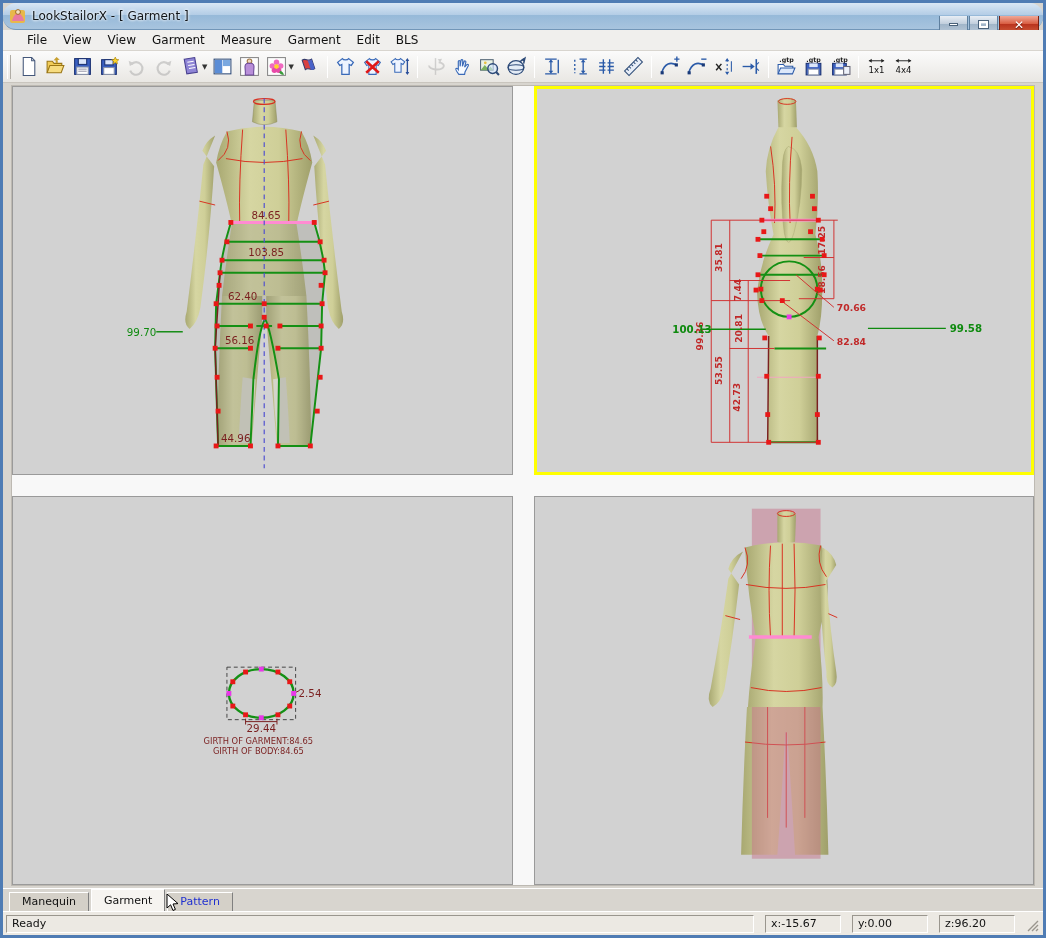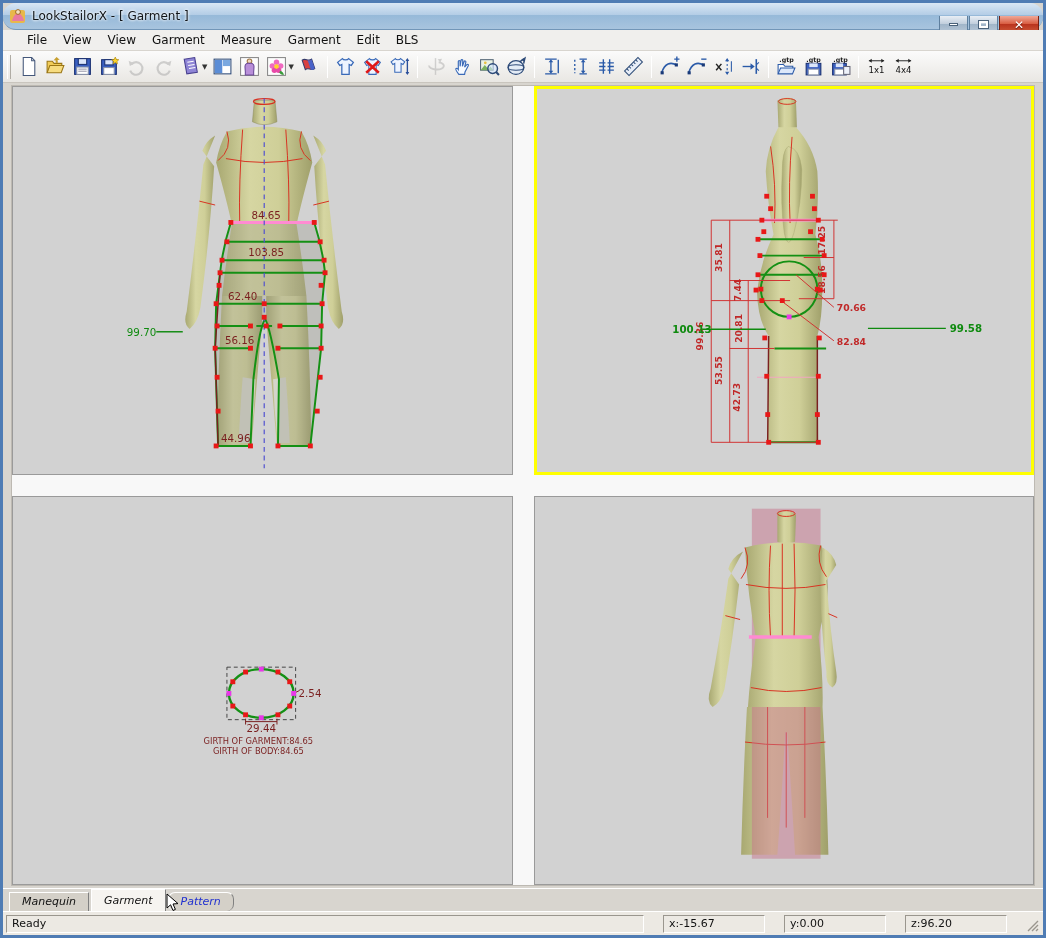--- a/index.html
+++ b/index.html
@@ -37,31 +37,31 @@
   .workspace{flex:1;background:#d8d5cf;padding:2px 8px;min-height:0;}
   .vpgrid{width:100%;height:100%;display:grid;grid-template-columns:1fr 1fr;grid-template-rows:1fr 1fr;
     gap:21px;background:#f8f8f8;border:1px solid #bdb9b2;}
   .vp{position:relative;background:#d2d2d2;border:1px solid #9a9a9a;overflow:hidden;}
   .vp.active{border:3px solid #ffff00;font-weight:bold;}
   .vp svg.scene{position:absolute;inset:0;width:100%;height:100%;}
   
   .tabbar{height:23px;flex:0 0 23px;background:#d8d5cf;display:flex;align-items:flex-end;
     padding-left:6px;position:relative;border-top:1px solid #fff;}
   .tab{font-size:11px;color:#111;background:#d4d0c8;border:1px solid #808080;border-bottom:none;
-    border-top-color:#fff;border-left-color:#fff;padding:2px 12px 3px 12px;margin-right:2px;height:19px;font-style:italic;}
+    border-top-color:#fff;border-left-color:#fff;padding:2px 12px 3px 12px;margin-right:2px;height:19px;}
   .tab.active{background:#f6f4f0;height:22px;padding-top:4px;position:relative;z-index:2;}
-  .tab.link{color:#2030d0;border-radius:7px;}
+  .tab.link{color:#2030d0;}
   .cursor{position:absolute;left:163px;top:4px;width:13px;height:20px;z-index:5;}
   
   .statusbar{height:24px;flex:0 0 24px;background:#ece9e3;display:flex;align-items:center;
-    gap:19px;padding:2px 3px;border-top:1px solid #fff;}
+    gap:11px;padding:2px 3px;border-top:1px solid #fff;}
   .cell{height:18px;border:1px solid;border-color:#9a968e #fff #fff #9a968e;
     font-size:11px;color:#111;display:flex;align-items:center;padding:0 5px;background:#ece9e3;}
   .cell.ready{flex:1;}
-  .cell.coord{width:102px;}
+  .cell.coord{width:76px;}
   .grip{width:14px;height:14px;align-self:flex-end;}
   
   text{font-family:"DejaVu Sans","Liberation Sans",sans-serif;}
   .mlabel{fill:#7a1f1f;font-size:10.5px;}
   .glabel{fill:#0f8a0f;font-size:10.5px;}
   .rlabel{fill:#c02828;font-size:9.5px;}
 </style>
 </head>
 <body>
 

